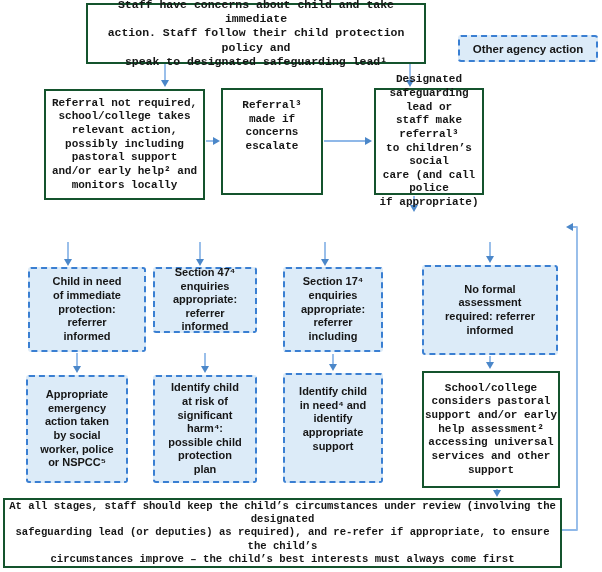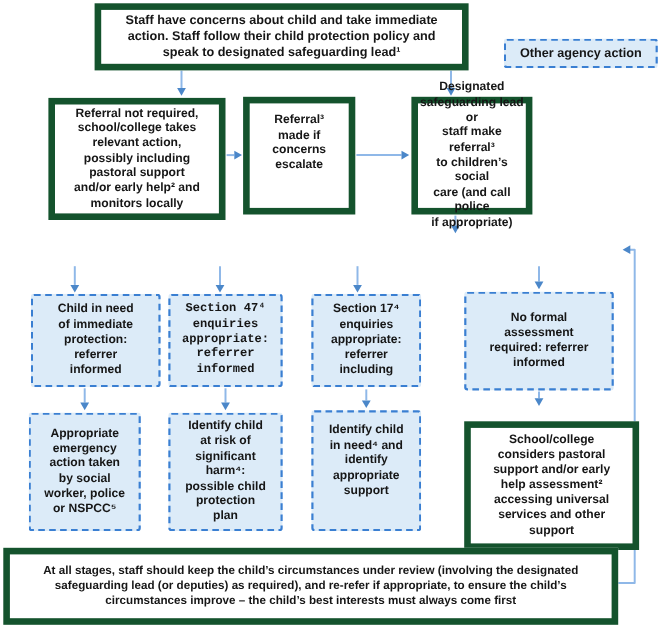--- a/index.html
+++ b/index.html
@@ -13,21 +13,21 @@
     overflow:hidden;
   }
   .box {
     position:absolute;
     box-sizing:border-box;
     display:flex;
     align-items:center;
     justify-content:center;
     text-align:center;
   }
-  .red  { border:6px solid #14532d; background:#ffffff; }
+  .red  { border:2px solid #14532d; background:#ffffff;font-family:Liberation Mono, monospace; }
   .dashed {
     border:2px dashed #3a7fd2;
     background:#dcebf8;
     border-radius:3px;
   }
   .txt { white-space:pre-line; line-height:1.24; font-size:11px; }
   .txt-sm { white-space:pre-line; line-height:1.25; font-size:10.6px; }
   .top-align { align-items:flex-start; }
   .legend-txt { font-size:11.5px; white-space:nowrap; }
   .arrows { position:absolute; left:0; top:0; pointer-events:none; }
@@ -138,21 +138,21 @@
   </div>
 
 
   <div class="box dashed" style="left:28px; top:267px; width:118px; height:85px;">
     <span class="txt">Child in need
 of immediate
 protection:
 referrer
 informed</span>
   </div>
-  <div class="box dashed" style="left:153px; top:267px; width:104px; height:85px;font-family:Liberation Mono, monospace;">
+  <div class="box dashed" style="left:153px; top:267px; width:104px; height:66px;">
     <span class="txt">Section 47⁴
 enquiries
 appropriate:
 referrer
 informed</span>
   </div>
   <div class="box dashed" style="left:283px; top:267px; width:100px; height:85px;">
     <span class="txt">Section 17⁴
 enquiries
 appropriate:
@@ -183,21 +183,21 @@
 protection
 plan</span>
   </div>
   <div class="box dashed top-align" style="left:283px; top:373px; width:100px; height:110px; padding-top:10px;">
     <span class="txt">Identify child
 in need⁴ and
 identify
 appropriate
 support</span>
   </div>
-  <div class="box red" style="left:422px; top:383px; width:159px; height:117px;">
+  <div class="box red" style="left:422px; top:371px; width:138px; height:117px;">
     <span class="txt">School/college
 considers pastoral
 support and/or early
 help assessment²
 accessing universal
 services and other
 support</span>
   </div>
 
   <div class="box red" style="left:3px; top:498px; width:559px; height:70px; padding:2px 4px;">

